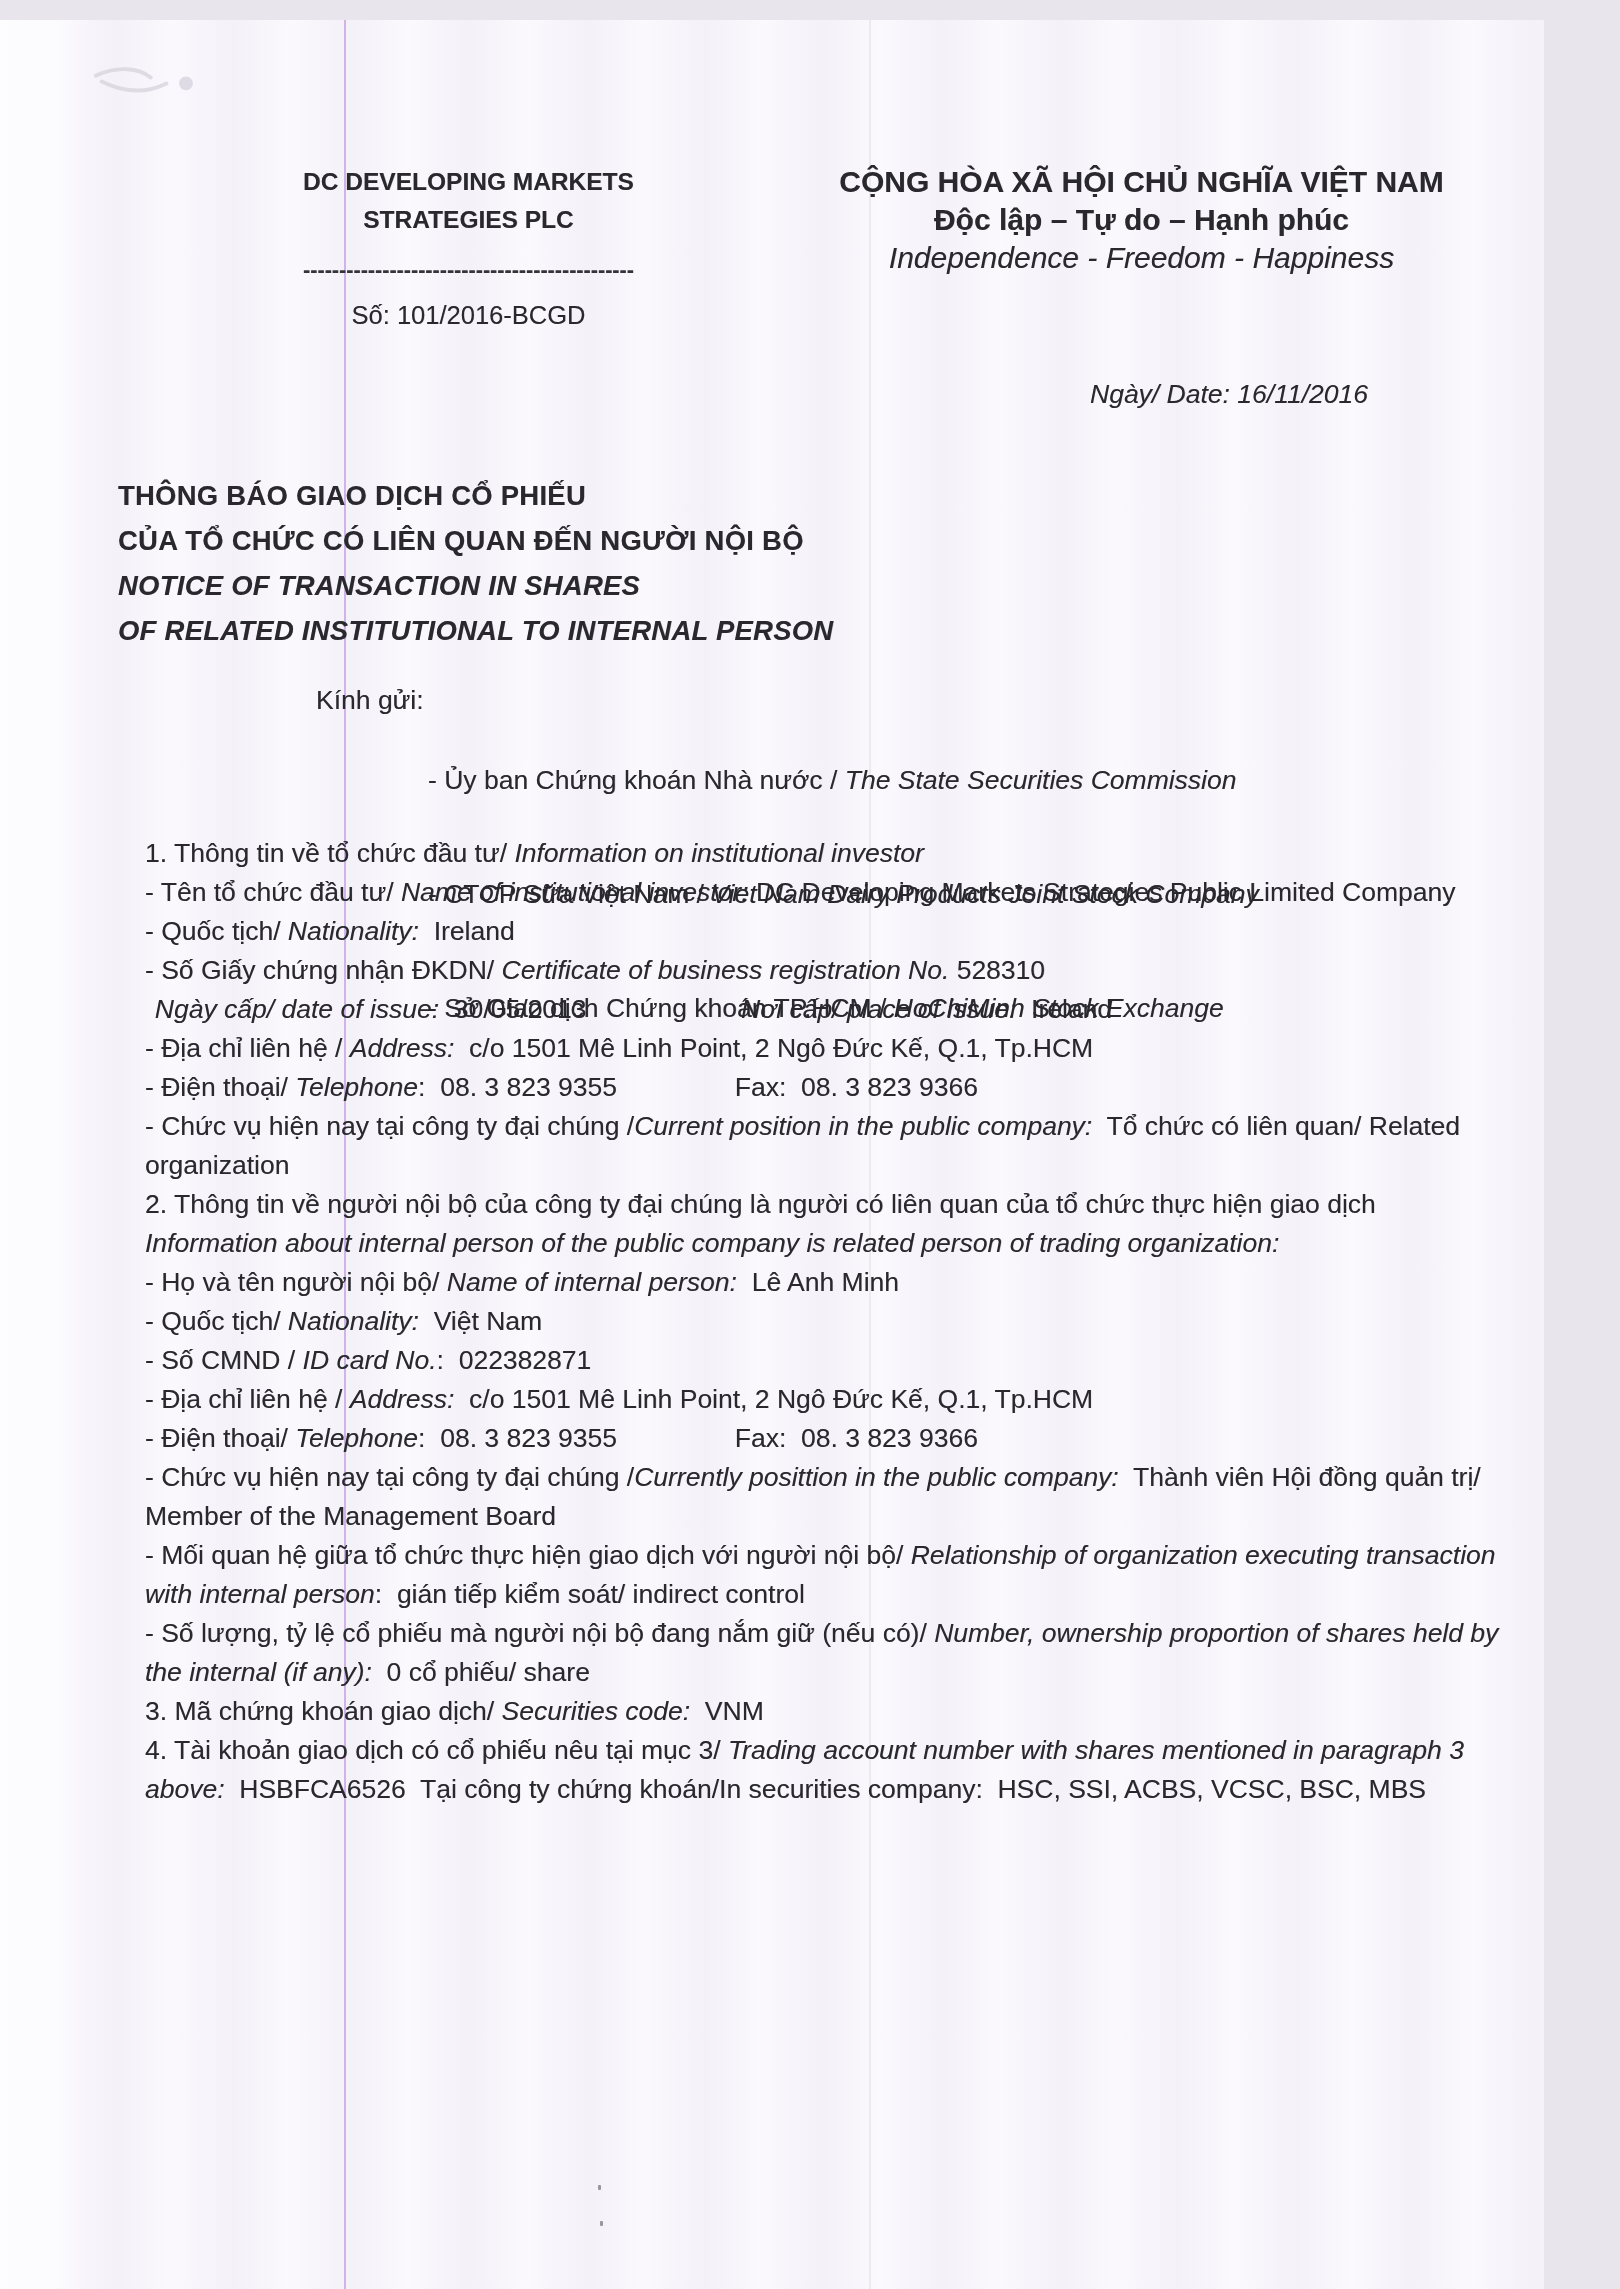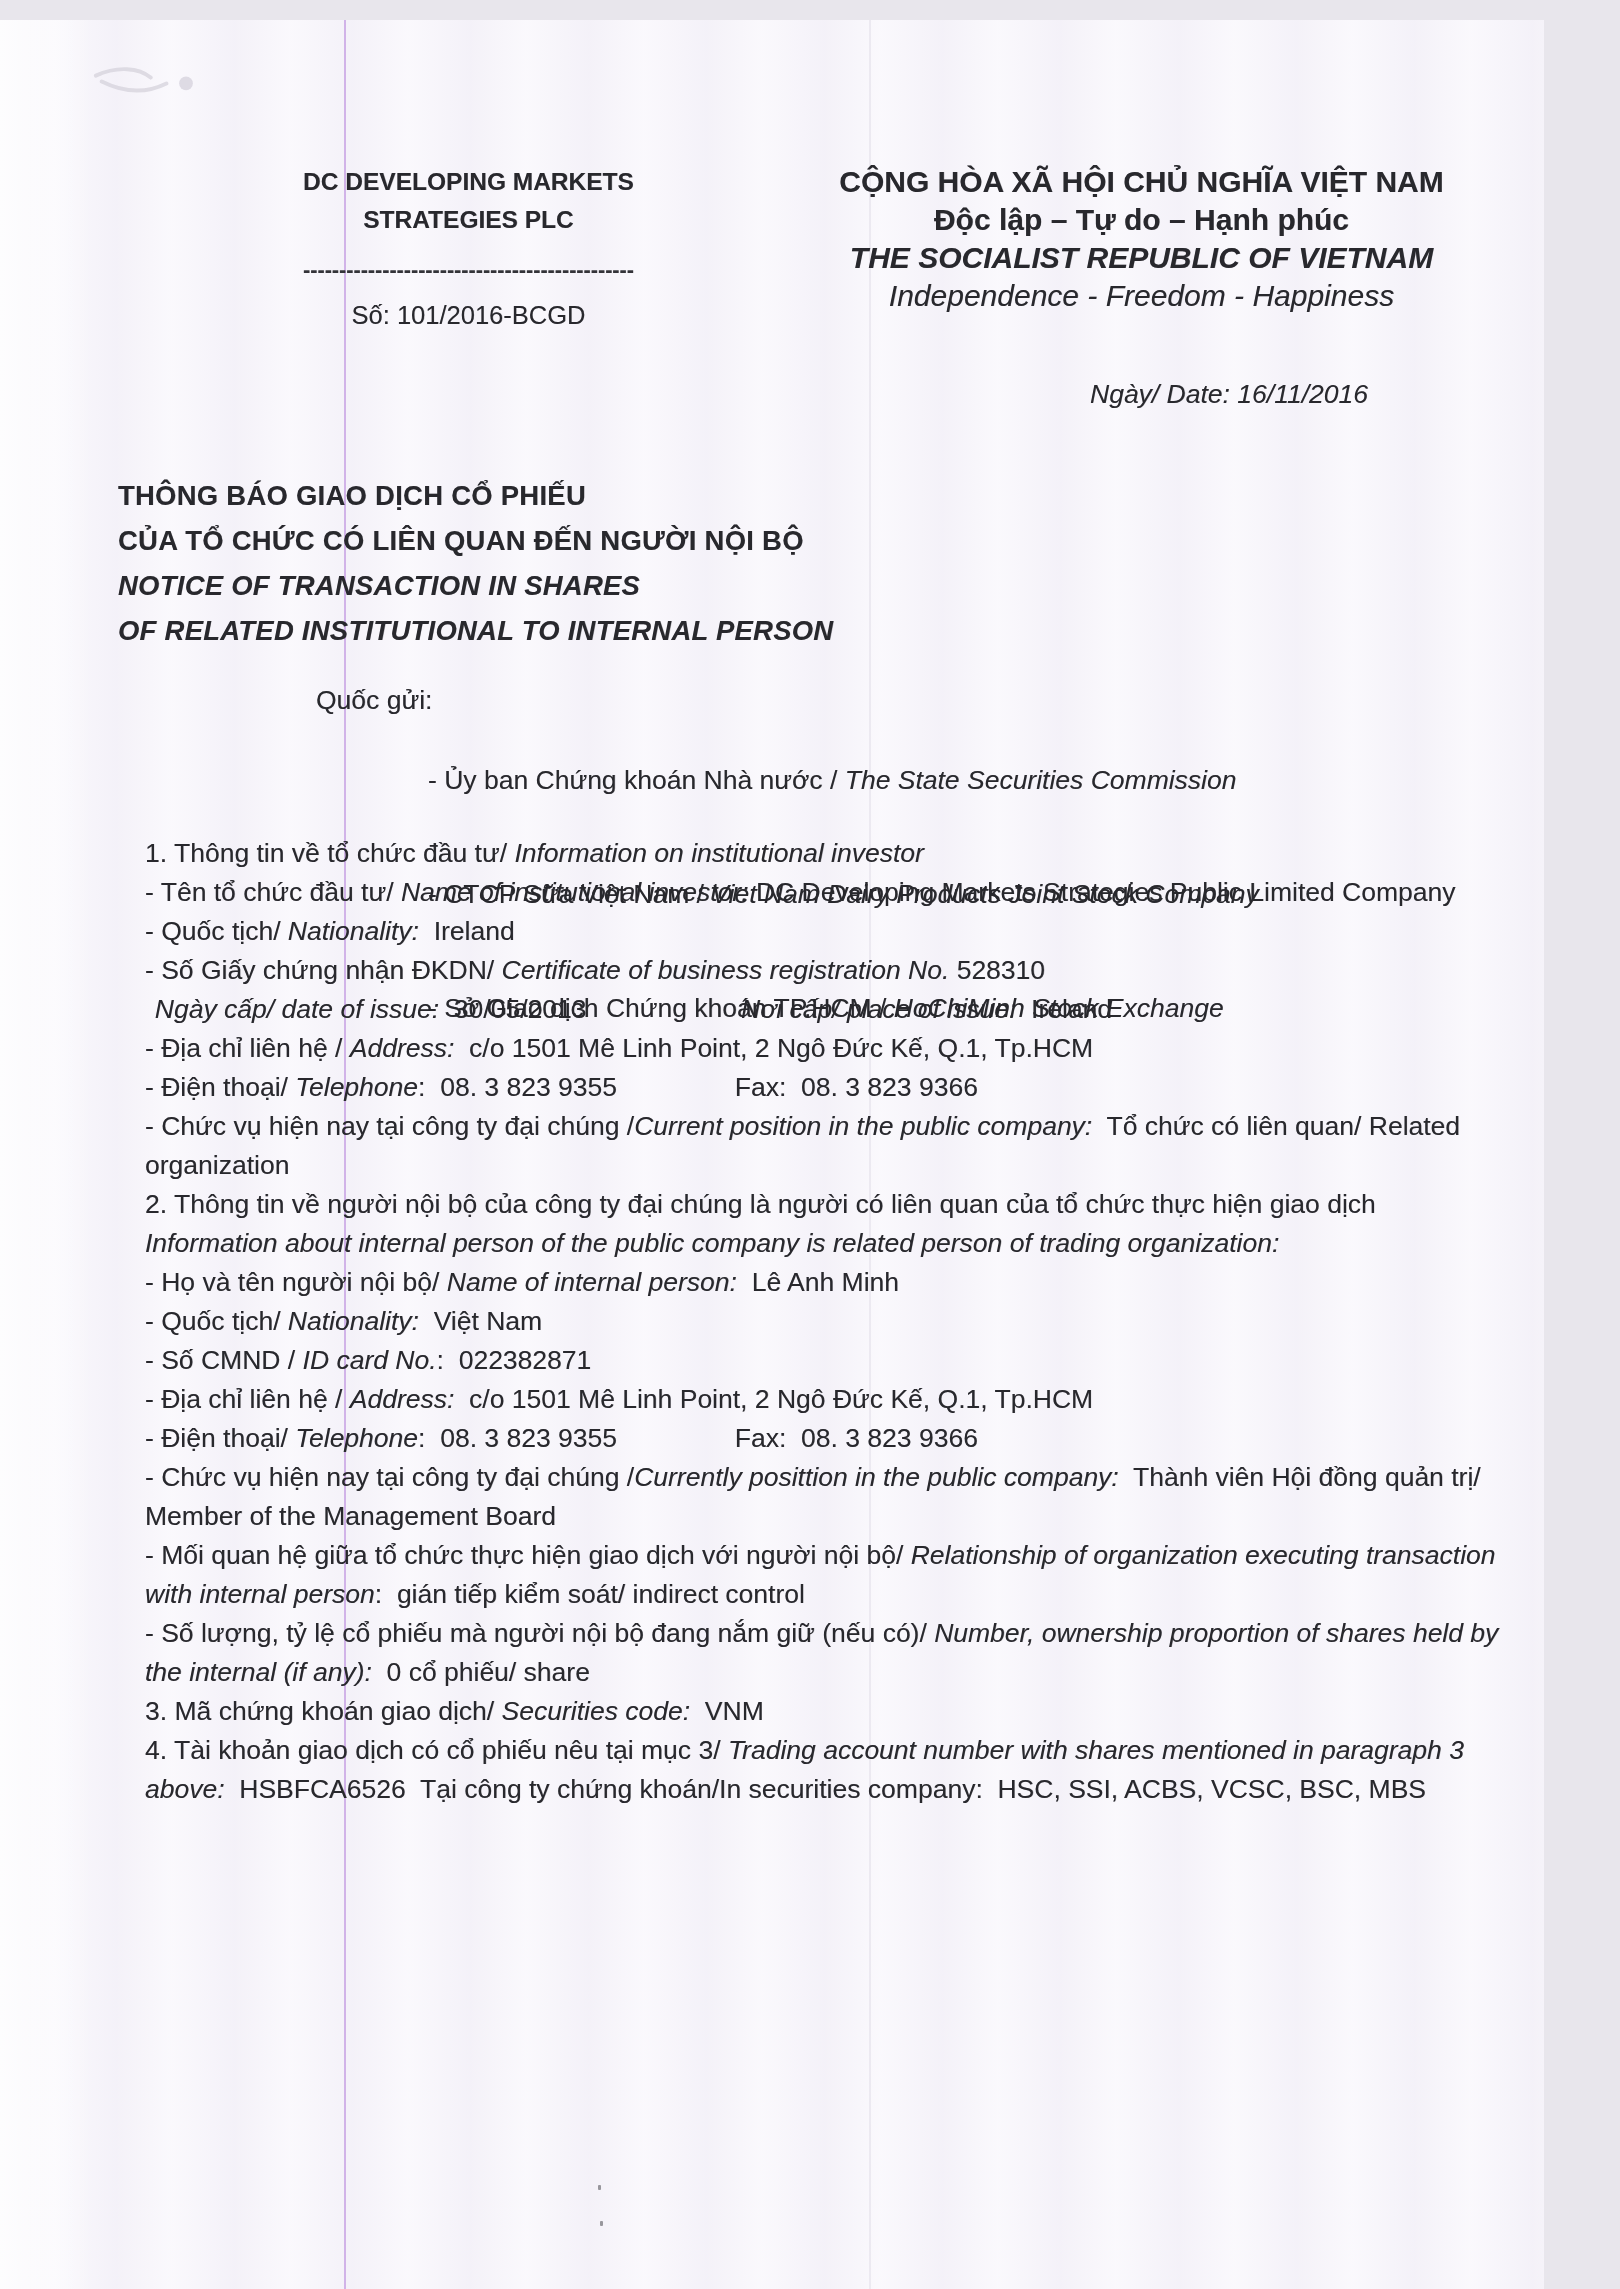--- a/index.html
+++ b/index.html
@@ -88,36 +88,35 @@
     <div class="org-block">
       <div>DC DEVELOPING MARKETS</div>
       <div>STRATEGIES PLC</div>
       <div class="org-divider">----------------------------------------------</div>
       <div class="org-ref">Số: 101/2016-BCGD</div>
     </div>
 
     <div class="national-block">
       <div class="nb-bold">CỘNG HÒA XÃ HỘI CHỦ NGHĨA VIỆT NAM</div>
       <div class="nb-bold">Độc lập – Tự do – Hạnh phúc</div>
-      <div class="nb-bold-italic">THE SOCIALIST REPUBLIC OF VIETNAM</div>
       <div class="nb-italic">Independence - Freedom - Happiness</div>
     </div>
 
     <div class="date-line">Ngày/ Date: 16/11/2016</div>
   </header>
 
   <div class="title-block">
     <div>THÔNG BÁO GIAO DỊCH CỔ PHIẾU</div>
     <div>CỦA TỔ CHỨC CÓ LIÊN QUAN ĐẾN NGƯỜI NỘI BỘ</div>
     <div class="title-en">NOTICE OF TRANSACTION IN SHARES</div>
     <div class="title-en">OF RELATED INSTITUTIONAL TO INTERNAL PERSON</div>
   </div>
 
   <div class="recipients">
-    <div class="recipients-label">Quốc gửi:</div>
+    <div class="recipients-label">Kính gửi:</div>
     <div class="recipients-items">
       <div><span class="seg-r">- Ủy ban Chứng khoán Nhà nước / </span><span class="seg-i">The State Securities Commission</span></div>
       <div><span class="seg-r">- CTCP Sữa Việt Nam / </span><span class="seg-i">Viet Nam Dairy Products Joint Stock Company</span></div>
       <div><span class="seg-r">- Sở Giao dịch Chứng khoán TP.HCM / </span><span class="seg-i">HoChiMinh Stock Exchange</span></div>
     </div>
   </div>
 
   <main class="doc-body">
     <p class="mt0"><span class="seg-r">1. Thông tin về tổ chức đầu tư/ </span><span class="seg-i">Information on institutional investor</span></p>
     <p class="mt18"><span class="seg-r">- Tên tổ chức đầu tư/ </span><span class="seg-i">Name of institutional investor:</span><span class="seg-r"> DC Developing Markets Strategies Public Limited Company</span></p>

